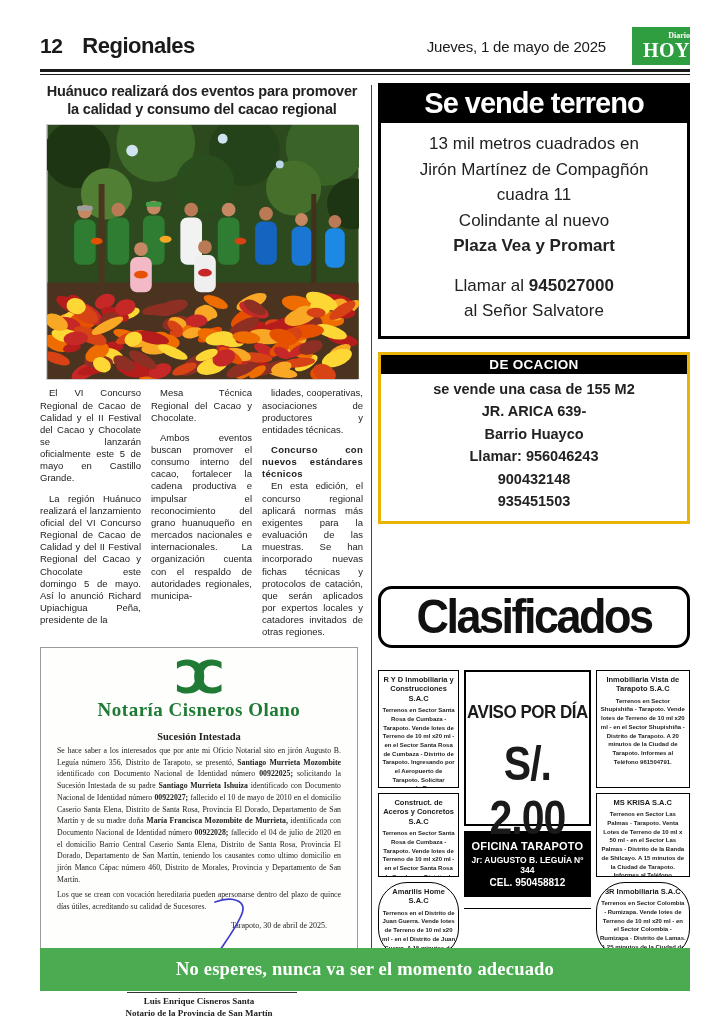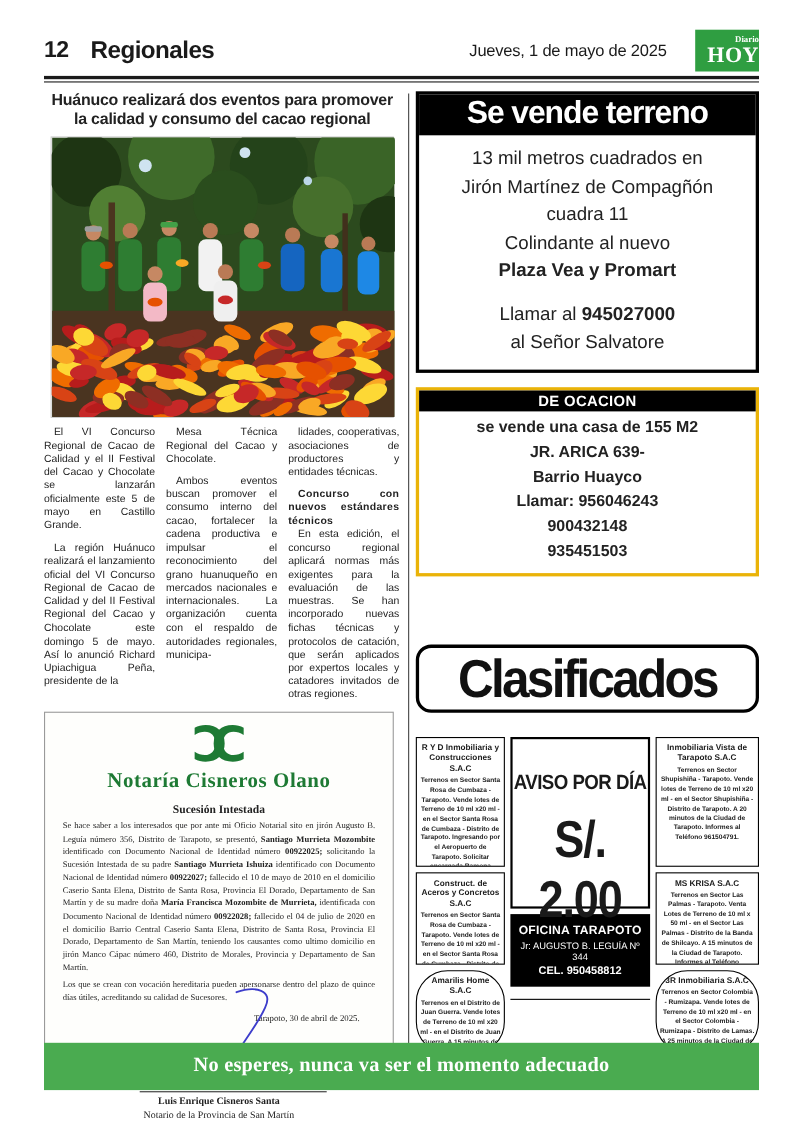--- a/index.html
+++ b/index.html
@@ -40,21 +40,21 @@
   .doc-name { text-align:center; color:var(--notary-green,#1e7a34); font-weight:bold; font-size:19px; margin-top:2px; letter-spacing:0.5px; }
   .doc-title { text-align:center; font-weight:bold; font-size:10.5px; margin-top:10px; color:#222; }
   .doc-body { font-size:7.8px; line-height:1.5; text-align:justify; margin-top:3px; color:#222; }
   .doc-body .b { font-weight:bold; }
   .doc-p2 { margin-top:4px; }
   .doc-date { text-align:right; font-size:8px; margin-top:8px; padding-right:14px; color:#222; }
   .sig-zone { position:relative; height:84px; }
   .sig-svg { position:absolute; left:80px; top:-36px; }
   .sig-line { position:absolute; left:70px; top:62px; width:170px; border-top:1.5px solid #333; }
   .sig-name { position:absolute; top:66px; width:100%; text-align:center; font-weight:bold; font-size:9px; color:#222; }
-  .sig-title { position:absolute; top:78px; width:100%; text-align:center; font-weight:normal; font-size:9px; color:#222; }
+  .sig-title { position:absolute; top:78px; width:100%; text-align:center; font-weight:bold; font-size:9px; color:#222; }
   
   .ad-terreno { border:3px solid #000; height:256px; }
   .ad-terreno-header { background:#000; color:#fff; text-align:center; font-size:29px; font-weight:bold;
     letter-spacing:-1px; padding:1px 0 3px 0; }
   .ad-terreno-body { text-align:center; font-size:17px; line-height:1.5; padding-top:8px; color:#222; }
   .bold { font-weight:bold; }
   .gap14 { height:14px; }
   .ad-ocacion { margin-top:13px; border:3px solid #eab308; height:172px; }
   .ad-ocacion-header { background:#000; color:#fff; text-align:center; font-size:13.5px; font-weight:bold; padding:2px 0; letter-spacing:0.3px; }
   .ad-ocacion-body { text-align:center; font-weight:bold; font-size:14.5px; line-height:1.55; padding-top:4px; color:#222; }
@@ -67,21 +67,21 @@
   .cg-left { width:86px; } .cg-mid { width:134px; } .cg-right { width:100px; }
   .sm-ad { border:1.5px solid #000; padding:4px 3px; text-align:center; overflow:hidden; }
   .sm-ad-title { font-weight:bold; font-size:7.5px; line-height:1.25; margin-bottom:3px; }
   .sm-ad-body { font-size:6px; line-height:1.45; font-weight:bold; color:#222; }
   .h118 { height:118px; } .h84 { height:84px; } .h76 { height:76px;border-radius:29px; }
   .aviso-box { border:2.5px solid #000; height:156px; text-align:center; }
   .aviso-line { font-size:17px; font-weight:bold; letter-spacing:-0.5px; margin-top:30px; transform:scaleY(1.1); }
   .aviso-price { font-size:41px; font-weight:bold; letter-spacing:-1px; margin-top:22px; transform:scaleY(1.15); }
   .oficina-box { background:#000; color:#fff; text-align:center; padding:9px 2px; }
   .oficina-l1 { font-size:11px; font-weight:bold; letter-spacing:0.2px; }
-  .oficina-l2 { font-size:8.5px; font-weight:normal; margin-top:3px; }
+  .oficina-l2 { font-size:8.5px; font-weight:bold; margin-top:3px; }
   .oficina-l3 { font-size:10px; font-weight:bold; margin-top:2px; }
   .thin-row { border-top:1.5px solid #000; margin-top:6px; }
   .thin-row2 { border-top:1.5px solid #000; margin-top:5px; }
   
   .footer-banner { position:absolute; left:40px; right:33px; top:948px; height:43px;
     background:var(--banner-green,#4aab50); display:flex; align-items:center; justify-content:center; }
   .footer-banner span { color:#fff; font-family:"Liberation Serif",serif; font-weight:bold; font-size:18.5px; letter-spacing:0.2px; }
 </style>
 </head>
 <body>

